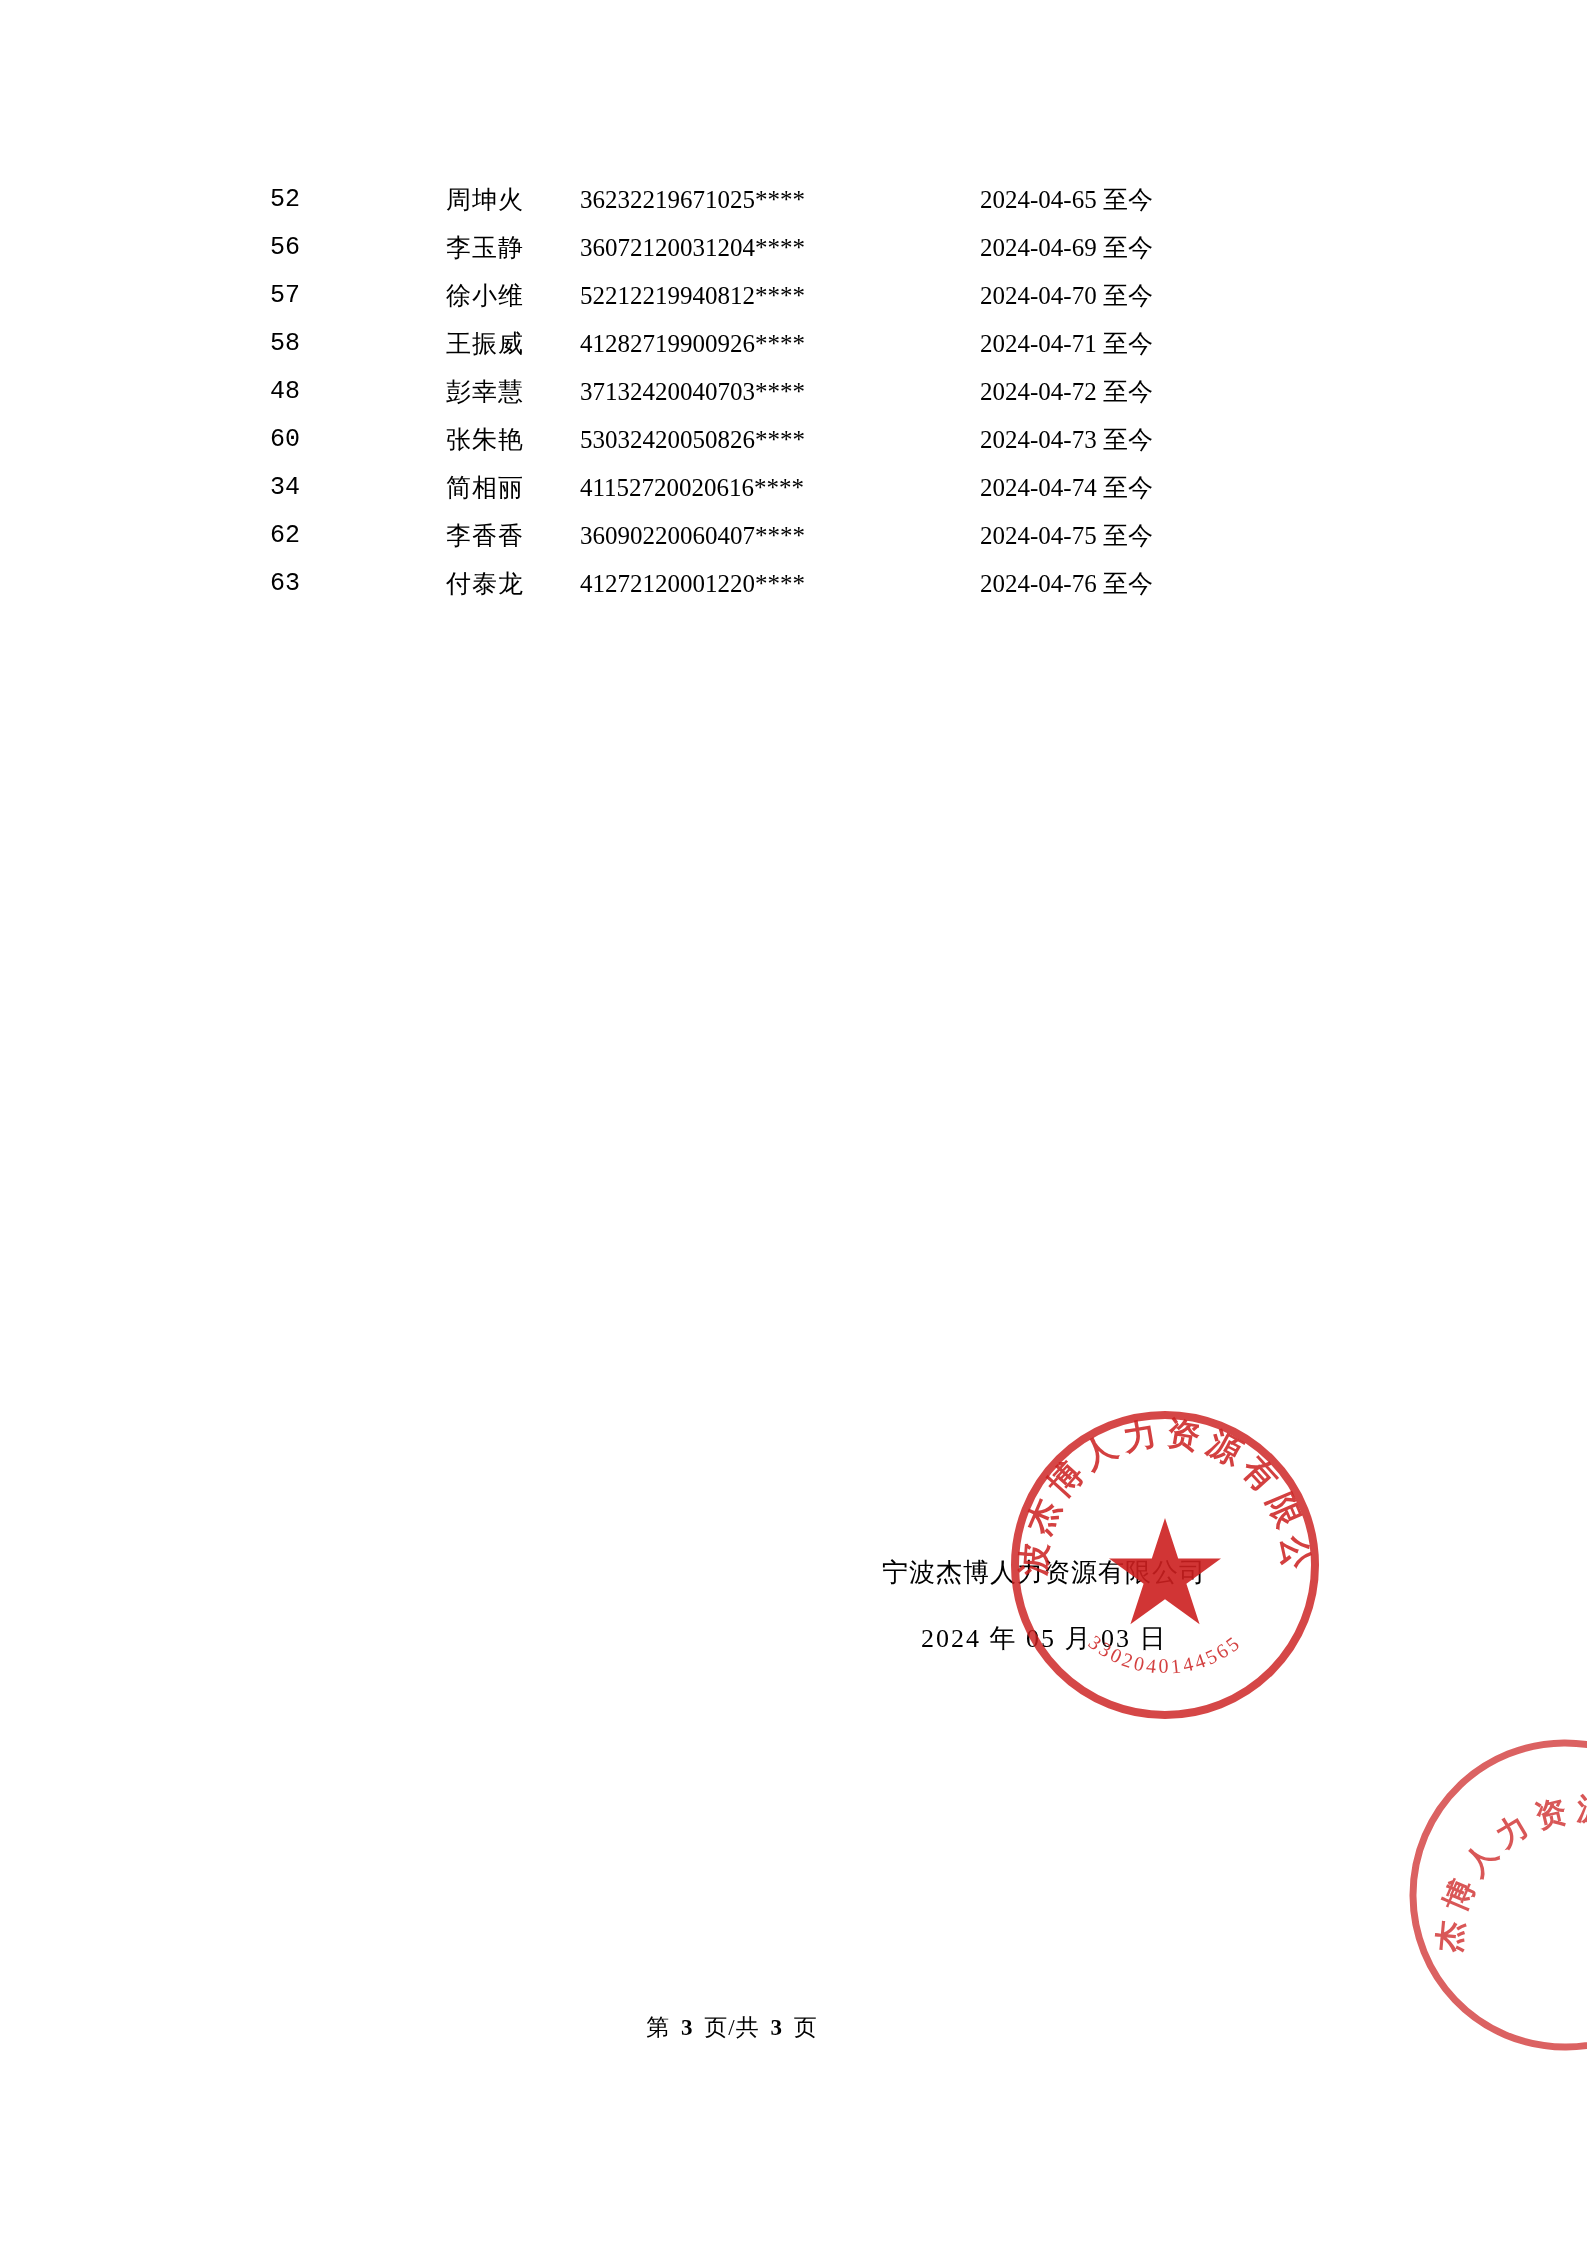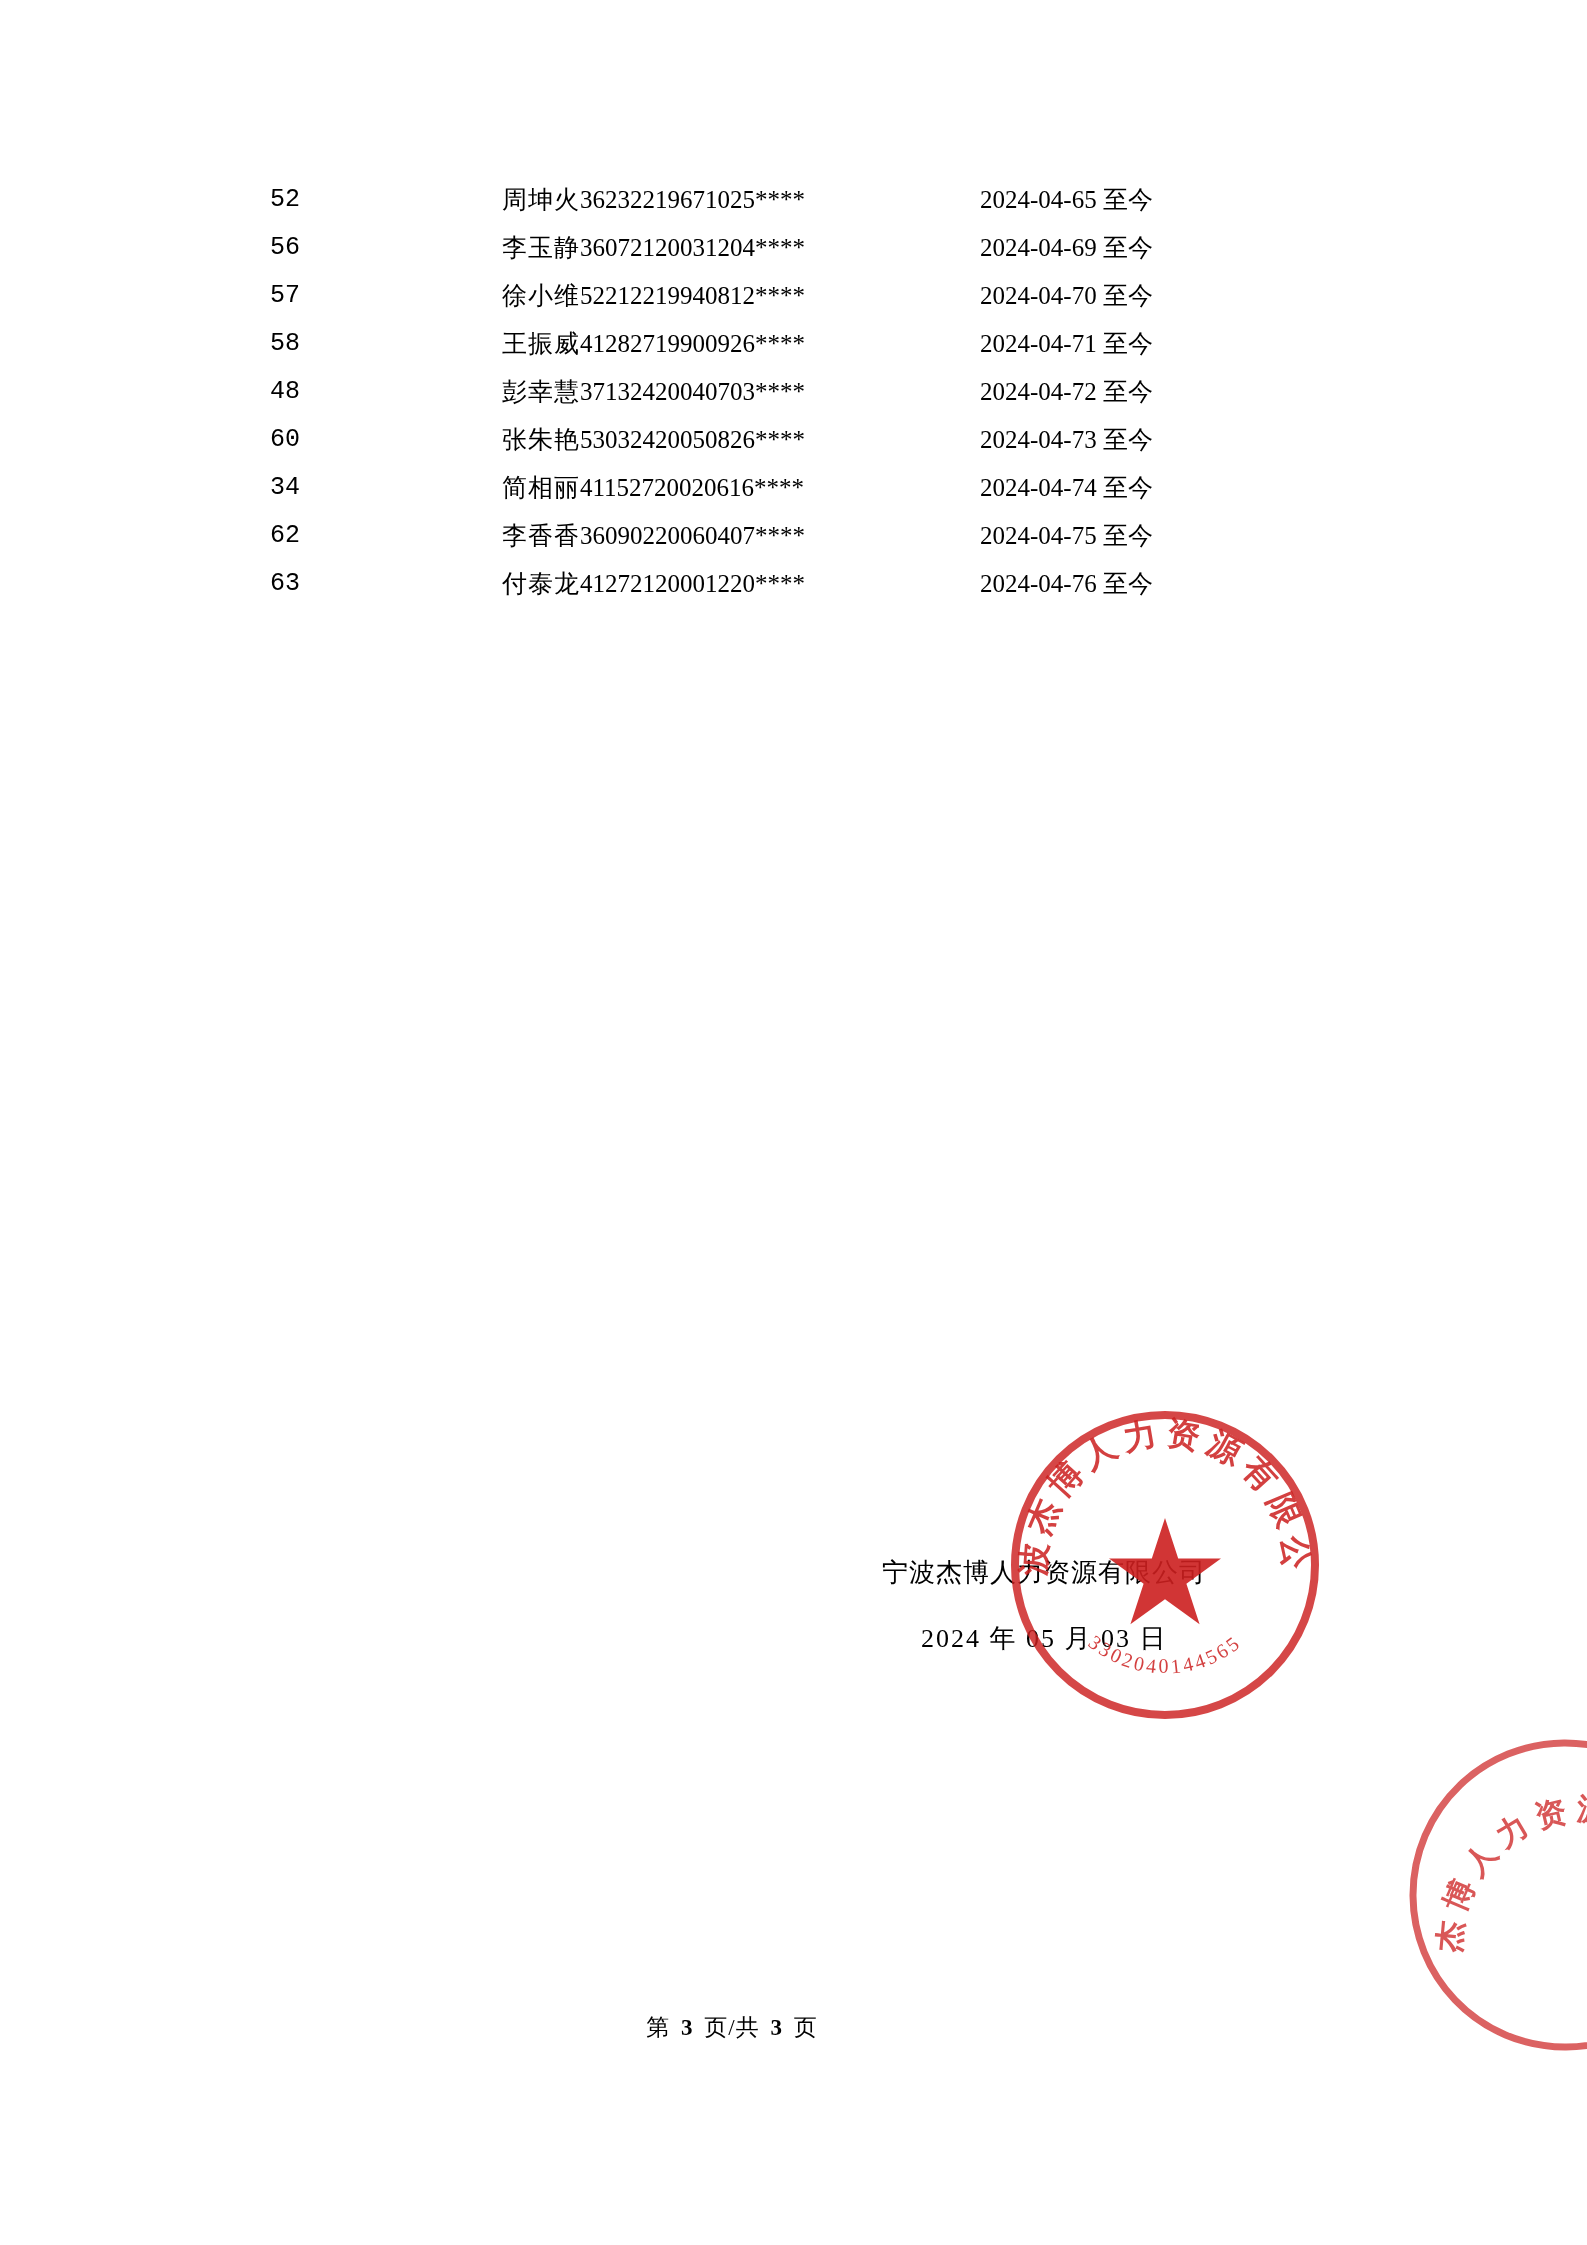--- a/index.html
+++ b/index.html
@@ -38,21 +38,21 @@
     vertical-align: middle;
     white-space: nowrap;
   }
   .col-index {
     width: 120px;
     text-align: left;
     font-family: Liberation Mono, monospace;
   }
   .col-name {
     width: 190px;
-    text-align: right;
+    text-align: center;
     letter-spacing: 1px;
   }
   .col-id {
     width: 400px;
     text-align: left;
     font-family: "Liberation Serif", "DejaVu Serif", serif;
     letter-spacing: 0px;
   }
   .col-period {
     text-align: left;

